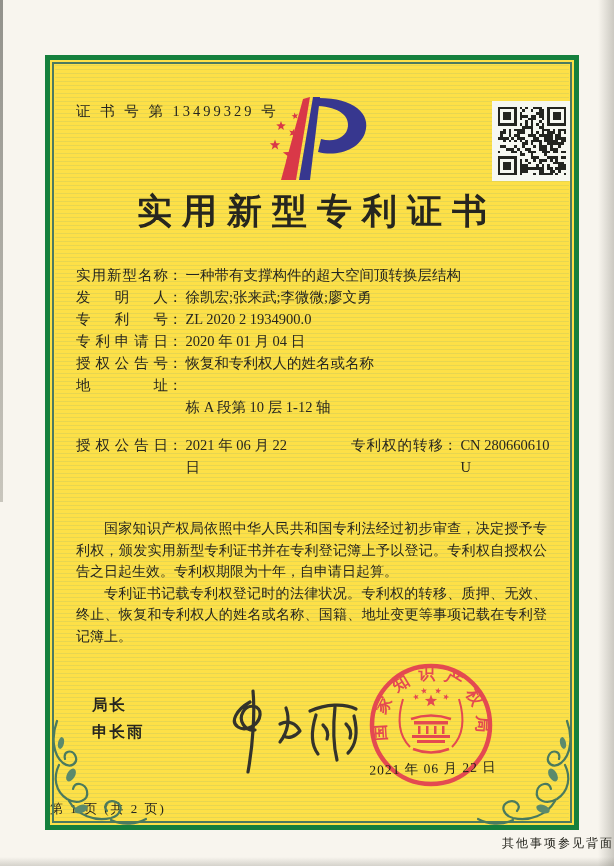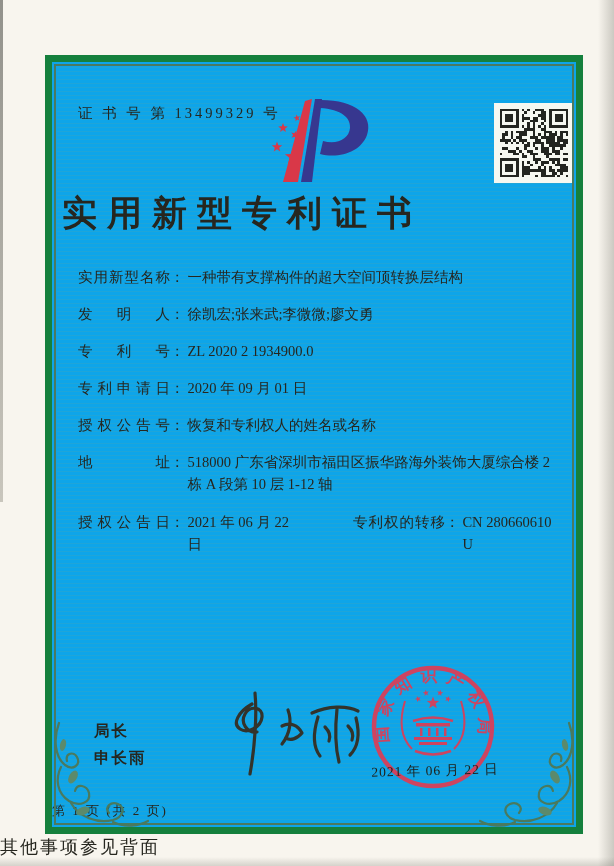--- a/index.html
+++ b/index.html
@@ -13,60 +13,60 @@
     background:linear-gradient(180deg,#70706a,#b9b6ac);opacity:.75}
   .scan-edge-right{position:absolute;right:0;top:0;width:16px;height:100%;
     background:linear-gradient(90deg,rgba(0,0,0,0),rgba(88,86,78,.28))}
   .scan-edge-bottom{position:absolute;bottom:0;left:0;right:0;height:9px;
     background:linear-gradient(0deg,rgba(88,86,78,.22),rgba(0,0,0,0))}
   .corner-curl{position:absolute;right:0;bottom:0;width:30px;height:34px;
     background:linear-gradient(315deg,#c9c6ba 0 38%,#ecead f 48%,rgba(0,0,0,0) 62%);
     clip-path:polygon(100% 0,100% 100%,0 100%)}
 
   .frame{position:absolute;left:45px;top:55px;width:524px;height:765px;
-    border:7px solid #15803d;background:#0ea5e9;}
+    border:5px solid #15803d;background:#fde047;}
   .frame::before{content:"";position:absolute;inset:2px;border:2px solid #4b7a60;pointer-events:none;z-index:3}
   .stripes{position:absolute;inset:5px;
     background:repeating-linear-gradient(180deg,rgba(120,162,132,.17) 0 1px,rgba(255,255,255,0) 1px 4px);}
 
   .cert-no{position:absolute;left:26px;top:42px;font-size:14.5px;letter-spacing:3px;z-index:2}
   .logo{position:absolute;left:196px;top:33px;width:140px;height:92px;z-index:2}
   .qr{position:absolute;left:442px;top:41px;width:80px;height:80px;z-index:2}
-  .title{position:absolute;top:128px;left:0;right:0;margin:0;
+  .title{position:absolute;top:128px;left:0;right:0;margin:0;text-align:center;
     font-size:35px;font-weight:bold;letter-spacing:10px;text-indent:10px;z-index:2}
 
   .fields{position:absolute;left:26px;right:20px;top:204px;font-size:14.5px;z-index:2}
-  .frow{display:flex;align-items:flex-start;line-height:22px;margin-bottom:15px}
+  .frow{display:flex;align-items:flex-start;line-height:22px;}
   .frow.addr{margin-bottom:16px}
   .flabel{flex:0 0 auto;display:inline-block;width:92px;text-align:justify;text-align-last:justify}
   .fvalue{margin-left:3px}
   .grant-pair{display:flex}
   .pair2{margin-left:56px}
 
   .paras{position:absolute;left:26px;right:27px;top:458px;font-size:14px;
     line-height:21.5px;text-align:justify;z-index:2}
   .paras p{margin:0;text-indent:2em}
 
-  .director{position:absolute;left:42px;top:655px;font-size:15.5px;font-weight:bold;
+  .director{position:absolute;left:42px;top:631px;font-size:15.5px;font-weight:bold;
     line-height:27px;z-index:4;letter-spacing:2px}
   .signature{position:absolute;left:148px;top:626px;width:180px;height:95px;z-index:4}
 
   .seal{position:absolute;left:317px;top:601px;width:128px;height:128px;z-index:5;opacity:.9}
   .seal-date{position:absolute;left:313px;top:700px;width:140px;text-align:center;
     font-size:13.5px;letter-spacing:1px;color:#1e1e18;transform:rotate(-1.5deg);z-index:6}
 
   .page-num{position:absolute;left:0;right:0;top:740px;text-align:left;font-size:13px;
     letter-spacing:2px;z-index:2}
 
   .orn{position:absolute;bottom:-12px;width:100px;height:118px;z-index:4}
   .orn-left{left:-3px}
   .orn-right{right:-3px;transform:scaleX(-1)}
 
-  .footer-note{position:absolute;left:0;right:0;top:835px;text-align:left;
-    font-size:18px;letter-spacing:2px}
+  .footer-note{position:absolute;left:0;right:0;top:835px;text-align:right;
+    font-size:12px;letter-spacing:2px}
 </style>
 </head>
 <body>
 
 <div class="scan-edge-left"></div>
 <div class="scan-edge-right"></div>
 <div class="scan-edge-bottom"></div>
 
 <div class="frame">
   <div class="stripes"></div>
@@ -340,49 +340,53 @@
       <span class="fvalue">徐凯宏;张来武;李微微;廖文勇</span>
     </div>
     <div class="frow">
       <span class="flabel">专利号</span>
         <span class="fcolon">：</span>
       <span class="fvalue">ZL 2020 2 1934900.0</span>
     </div>
     <div class="frow">
       <span class="flabel">专利申请日</span>
         <span class="fcolon">：</span>
-      <span class="fvalue">2020 年 09 月 01 日</span>
+      <span class="fvalue">2020 年 01 月 04 日</span>
     </div>
     <div class="frow">
       <span class="flabel">授权公告号</span>
         <span class="fcolon">：</span>
       <span class="fvalue">恢复和专利权人的姓名或名称</span>
     </div>
     <div class="frow addr">
       <span class="flabel">地址</span>
         <span class="fcolon">：</span>
       <span class="fvalue">
-        <span>518000 广东省深圳市福田区振华路海外装饰大厦综合楼 2</span><br>
+        <br>
         <span>栋 A 段第 10 层 1-12 轴</span>
       </span>
     </div>
     <div class="frow">
       <span class="grant-pair">
         <span class="flabel">授权公告日</span>
           <span class="fcolon">：</span>
         <span class="fvalue">2021 年 06 月 22 日</span>
       </span>
       <span class="grant-pair pair2">
         <span class="flabel">专利权的转移</span>
           <span class="fcolon">：</span>
         <span class="fvalue">CN 280660610 U</span>
       </span>
     </div>
   </div>
 
+  <div class="paras">
+    <p>国家知识产权局依照中华人民共和国专利法经过初步审查，决定授予专利权，颁发实用新型专利证书并在专利登记簿上予以登记。专利权自授权公告之日起生效。专利权期限为十年，自申请日起算。</p>
+    <p>专利证书记载专利权登记时的法律状况。专利权的转移、质押、无效、终止、恢复和专利权人的姓名或名称、国籍、地址变更等事项记载在专利登记簿上。</p>
+  </div>
 
   <div class="director">
     <div>局长</div>
     <div>申长雨</div>
   </div>
 
   <svg class="signature" viewBox="0 0 180 95" fill="none" stroke="#33332b" stroke-width="3.2" stroke-linecap="round" stroke-linejoin="round">
     <path d="M52,16 C38,24 32,36 40,41 C48,46 61,39 62,29 C63,19 50,17 45,26 C40,35 47,45 57,44"></path>
     <path d="M55,5 C57,26 55,58 50,86"></path>
     <path d="M88,22 C92,33 90,46 82,56"></path>

